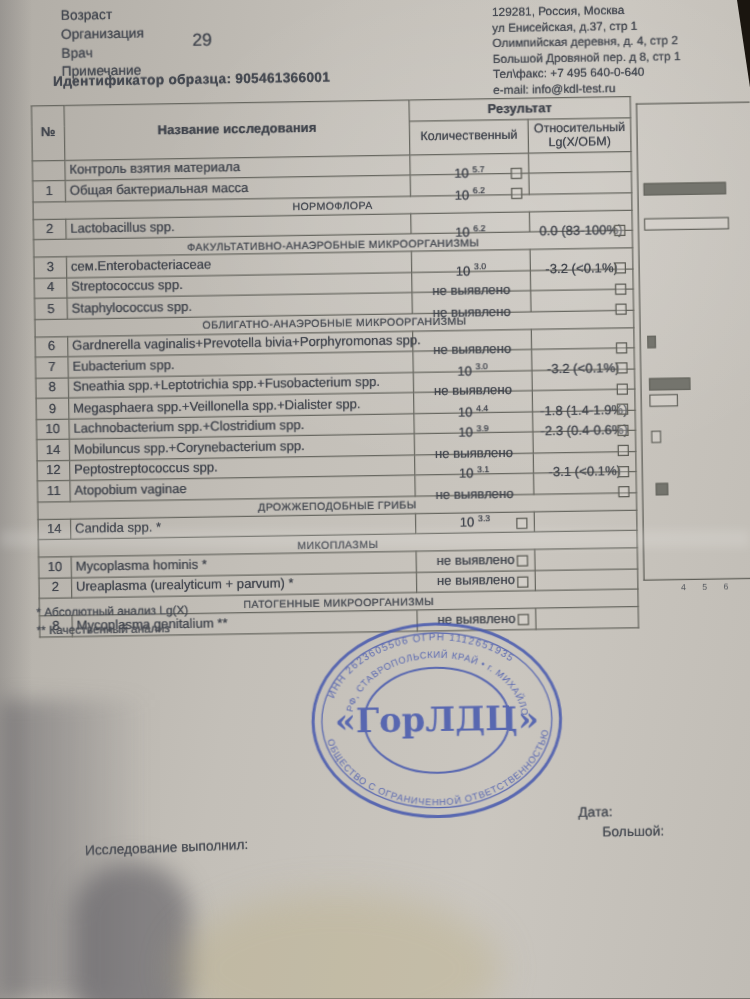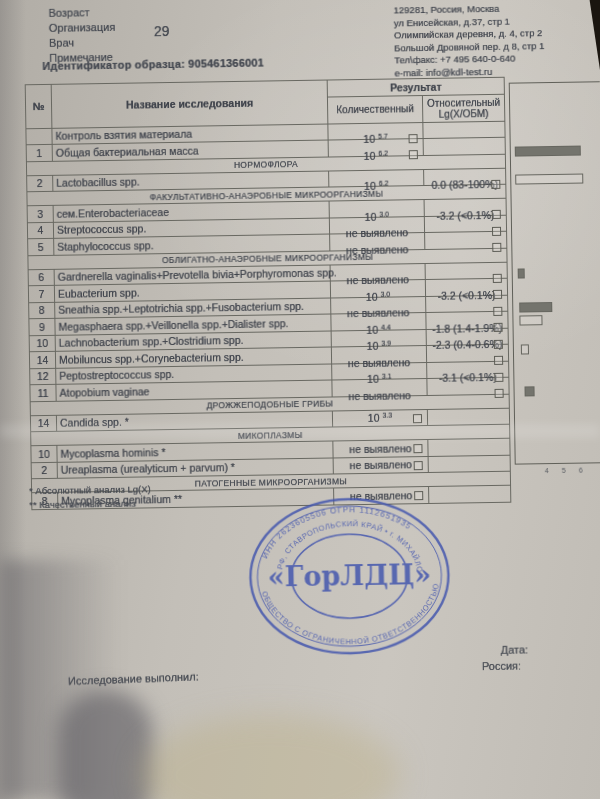--- a/index.html
+++ b/index.html
@@ -275,22 +275,22 @@
       </text>
       <text font-size="7.5" fill="#4053ae" letter-spacing="0.6" font-family="Liberation Sans, sans-serif">
         <textPath href="#arc-outer-bot" startOffset="6%">ОБЩЕСТВО С ОГРАНИЧЕННОЙ ОТВЕТСТВЕННОСТЬЮ</textPath>
       </text>
       <text font-size="7.5" fill="#4053ae" letter-spacing="0.5" font-family="Liberation Sans, sans-serif">
         <textPath href="#arc-inner-top" startOffset="4%">РФ, СТАВРОПОЛЬСКИЙ КРАЙ • г. МИХАЙЛОВСК •</textPath>
       </text>
       <text x="104" y="90" text-anchor="middle" font-size="27" font-weight="bold" font-family="DejaVu Serif, serif" fill="#4053ae">«ГорЛДЦ»</text>
     </svg>
 
-    <div class="sig soft" style="left:497px;top:647px">Дата:</div>
-    <div class="sig soft" style="left:478px;top:663px">Россия:</div>
+    <div class="sig soft" style="left:459px;top:647px">Дата:</div>
+    <div class="sig soft" style="left:478px;top:663px">Большой:</div>
     <div class="sig soft" style="left:64px;top:670px;transform:rotate(-1.2deg)">Исследование выполнил:</div>
   </div>
 
   <div class="corner-dark"></div>
   <div class="edge-left"></div>
   <div class="fold"></div>
   <div class="shadow-left"></div>
   <div class="shadow-finger"></div>
   <div class="blob-yellow"></div>
 </div>

